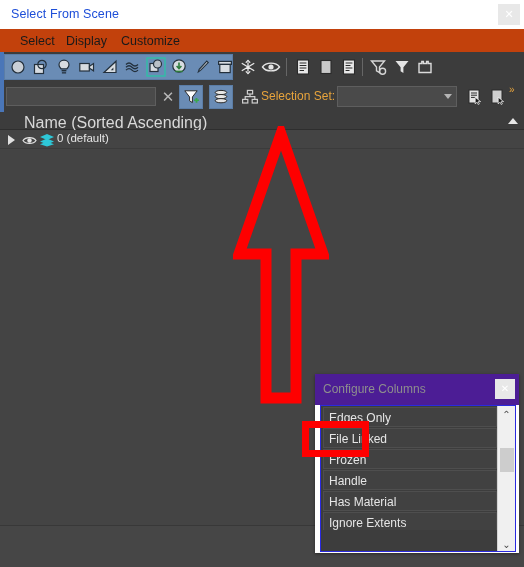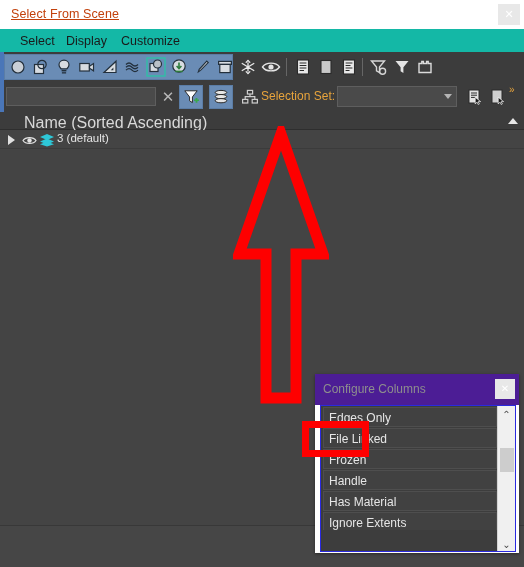--- a/index.html
+++ b/index.html
@@ -21,43 +21,42 @@
   .titlebar {
     position: absolute;
     left: 0; top: 0;
     width: 524px; height: 29px;
     background: #ffffff;
   }
   .titlebar-label {
     position: absolute;
     left: 11px; top: 7px;
     font-size: 12.5px;
-    color: #c2410c;
+    color: #1d4ed8;
     letter-spacing: .1px;
     white-space: nowrap;
-    text-decoration: underline;
   }
   .titlebar-close {
     position: absolute;
     right: 4px; top: 4px;
     width: 22px; height: 21px;
     background: #e8e8e8;
     color: #ffffff;
     font-size: 11px;
     line-height: 21px;
     text-align: center;
     cursor: default;
   }
 
   
   .menubar {
     position: absolute;
     left: 0; top: 29px;
     width: 524px; height: 23px;
-    background: #14b8a6;
+    background: #c2410c;
   }
   .menu-item {
     position: absolute;
     top: 3px;
     font-size: 12.5px;
     color: #1a1a1a;
     padding: 2px 6px;
     cursor: default;
     white-space: nowrap;
   }
@@ -596,21 +595,21 @@
       </div>
       <div class="tree-layer">
         <svg width="16" height="14" viewBox="0 0 16 14">
           <g fill="#2ec8d8">
             <path d="M8 1 L15 4 L8 7 L1 4 Z"></path>
             <path d="M8 5.6 L15 8.6 L8 11.6 L1 8.6 Z"></path>
             <path d="M8 8.6 L15 11.2 L8 13.6 L1 11.2 Z"></path>
           </g>
         </svg>
       </div>
-      <div class="tree-name">3 (default)</div>
+      <div class="tree-name">0 (default)</div>
     </div>
   </div>
 
   <div class="bottomstrip"></div>
 
   <div class="cc-dialog">
     <div class="cc-titlebar">
       <div class="cc-title">Configure Columns</div>
       <div class="cc-close">✕</div>
     </div>

